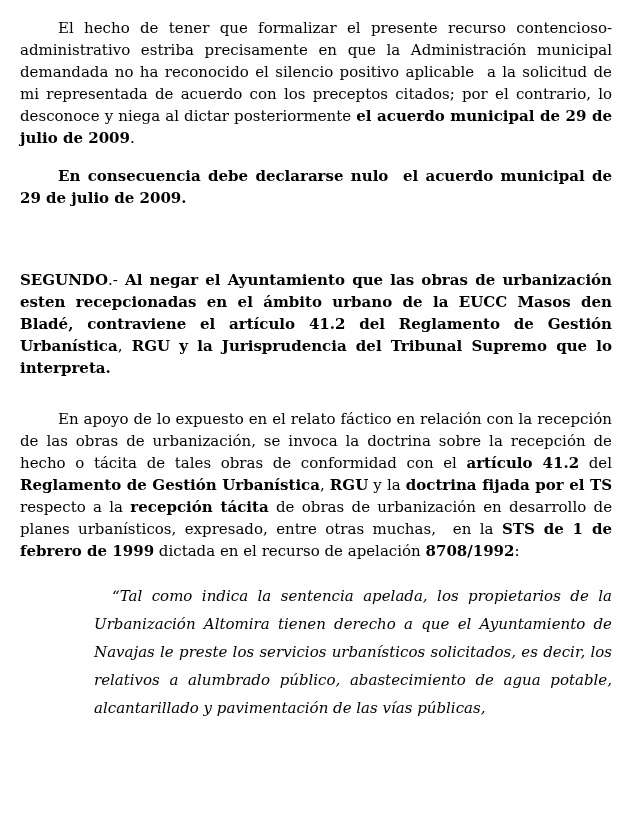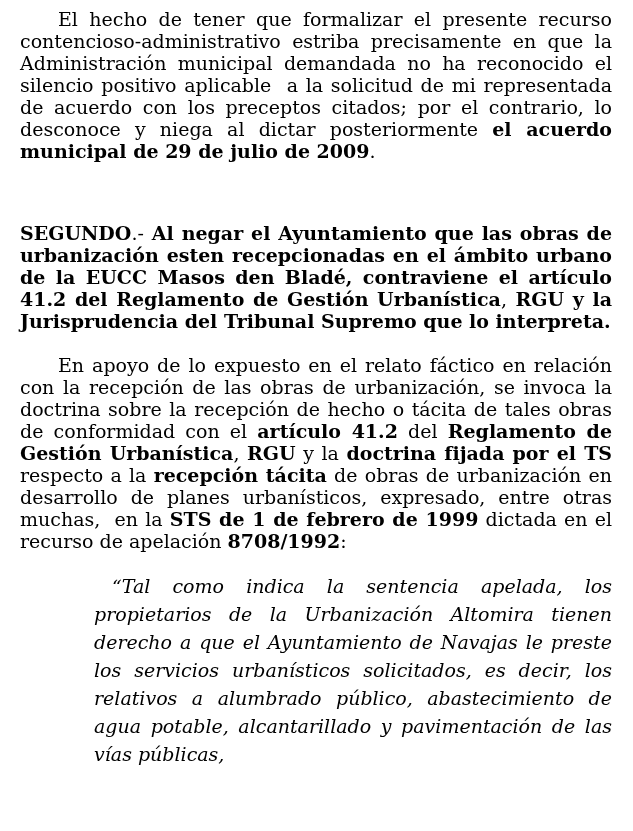--- a/index.html
+++ b/index.html
@@ -6,56 +6,57 @@
   html, body {
     margin: 0;
     padding: 0;
     background: #ffffff;
   }
   .page {
     position: relative;
     box-sizing: border-box;
     width: 633px;
     height: 831px;
-    padding: 8px 21px 0 20px;
+    padding: 17px 21px 0 20px;
     background: #ffffff;
     color: #000000;
     font-family: "DejaVu Serif", serif;
-    font-size: 19px;
+    font-size: 15px;
     line-height: 22px;
     text-align: justify;
     overflow: hidden;
   }
   .para {
     margin: 0;
     padding: 0;
     text-indent: 38px;
   }
   .para.consequence {
     margin-top: 16px;
   }
   .para.heading {
     margin-top: 60px;
     text-indent: 0;
   }
   .para.legal-basis {
-    margin-top: 22px;
+    margin-top: 29px;
   }
   .para.quote {
     margin-top: 20px;
     margin-left: 74px;
     text-indent: 18px;
     line-height: 28px;
   }
 </style>
 </head>
 <body>
 
 <div class="page">
   <p class="para intro"><span style="font-weight: normal; font-style: normal;">El hecho de tener que formalizar el presente recurso contencioso-administrativo estriba precisamente en que la Administración municipal demandada no ha reconocido el silencio positivo aplicable&nbsp; a la solicitud de mi representada de acuerdo con los preceptos citados; por el contrario, lo desconoce y niega al dictar posteriormente </span><span style="font-weight: bold; font-style: normal;">el acuerdo municipal de 29 de julio de 2009</span><span style="font-weight: normal; font-style: normal;">.</span></p>
 
+  <p class="para consequence"><span style="font-weight: bold; font-style: normal;">En consecuencia debe declararse nulo&nbsp; el acuerdo municipal de 29 de julio de 2009.</span></p>
 
   <p class="para heading"><span style="font-weight: bold; font-style: normal;">SEGUNDO</span><span style="font-weight: normal; font-style: normal;">.-</span><span style="font-weight: bold; font-style: normal;"> Al negar el Ayuntamiento que las obras de urbanización esten recepcionadas en el ámbito urbano de la EUCC Masos den Bladé, contraviene el artículo 41.2 del Reglamento de Gestión Urbanística</span><span style="font-weight: normal; font-style: normal;">,</span><span style="font-weight: bold; font-style: normal;"> RGU y la Jurisprudencia del Tribunal Supremo que lo interpreta.</span></p>
 
   <p class="para legal-basis"><span style="font-weight: normal; font-style: normal;">En apoyo de lo expuesto en el relato fáctico en relación con la recepción de las obras de urbanización, se invoca la doctrina sobre la recepción de hecho o tácita de tales obras de conformidad con el </span><span style="font-weight: bold; font-style: normal;">artículo 41.2</span><span style="font-weight: normal; font-style: normal;"> del </span><span style="font-weight: bold; font-style: normal;">Reglamento de Gestión Urbanística</span><span style="font-weight: normal; font-style: normal;">, </span><span style="font-weight: bold; font-style: normal;">RGU</span><span style="font-weight: normal; font-style: normal;"> y la </span><span style="font-weight: bold; font-style: normal;">doctrina fijada por el TS</span><span style="font-weight: normal; font-style: normal;"> respecto a la </span><span style="font-weight: bold; font-style: normal;">recepción tácita</span><span style="font-weight: normal; font-style: normal;"> de obras de urbanización en desarrollo de planes urbanísticos, expresado, entre otras muchas,&nbsp; en la </span><span style="font-weight: bold; font-style: normal;">STS de 1 de febrero de 1999</span><span style="font-weight: normal; font-style: normal;"> dictada en el recurso de apelación </span><span style="font-weight: bold; font-style: normal;">8708/1992</span><span style="font-weight: normal; font-style: normal;">:</span></p>
 
   <p class="para quote"><span style="font-weight: normal; font-style: italic;">“Tal como indica la sentencia apelada, los propietarios de la Urbanización Altomira tienen derecho a que el Ayuntamiento de Navajas le preste los servicios urbanísticos solicitados, es decir, los relativos a alumbrado público, abastecimiento de agua potable, alcantarillado y pavimentación de las vías públicas,</span></p>
 </div>
 
 </body></html>

